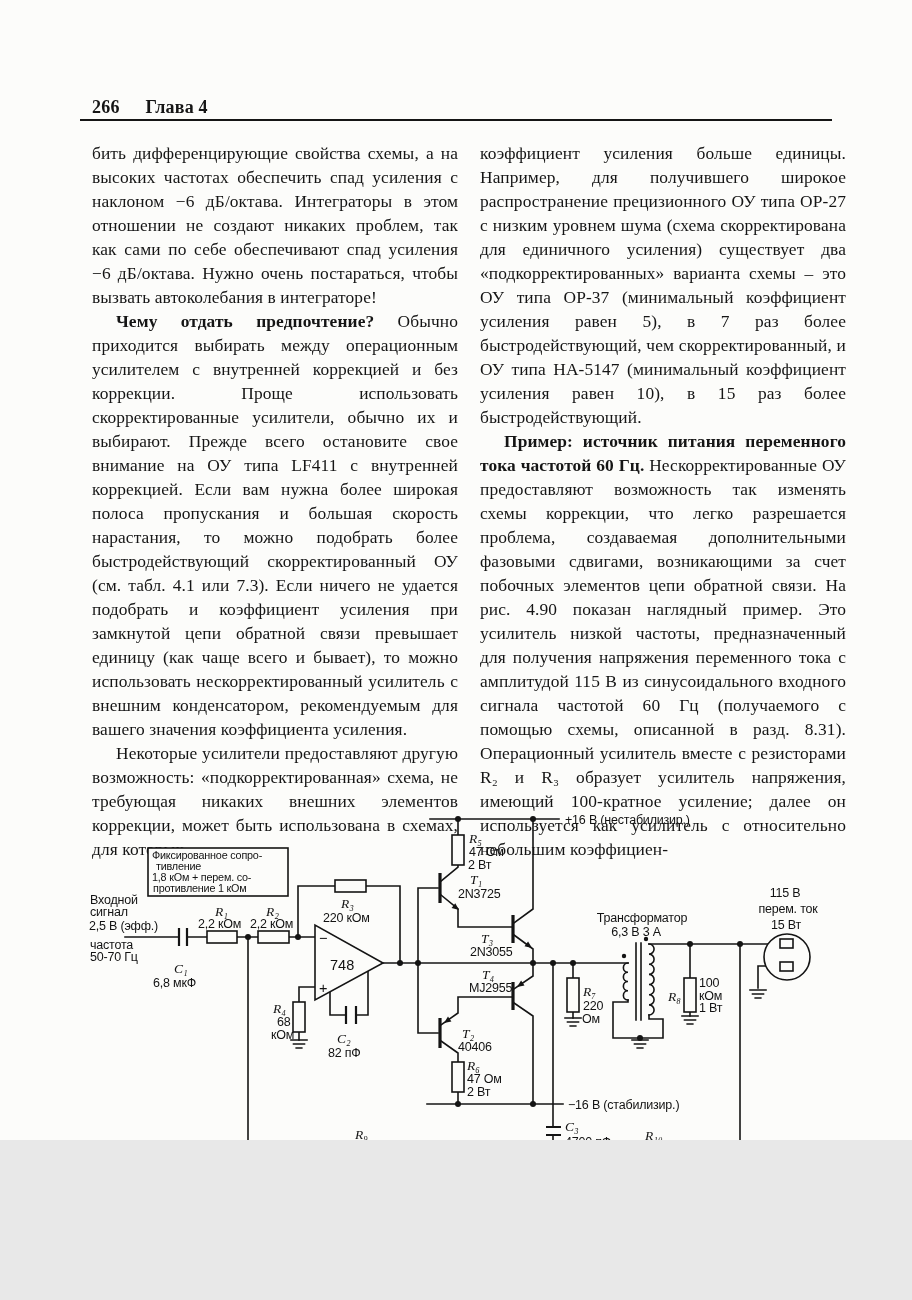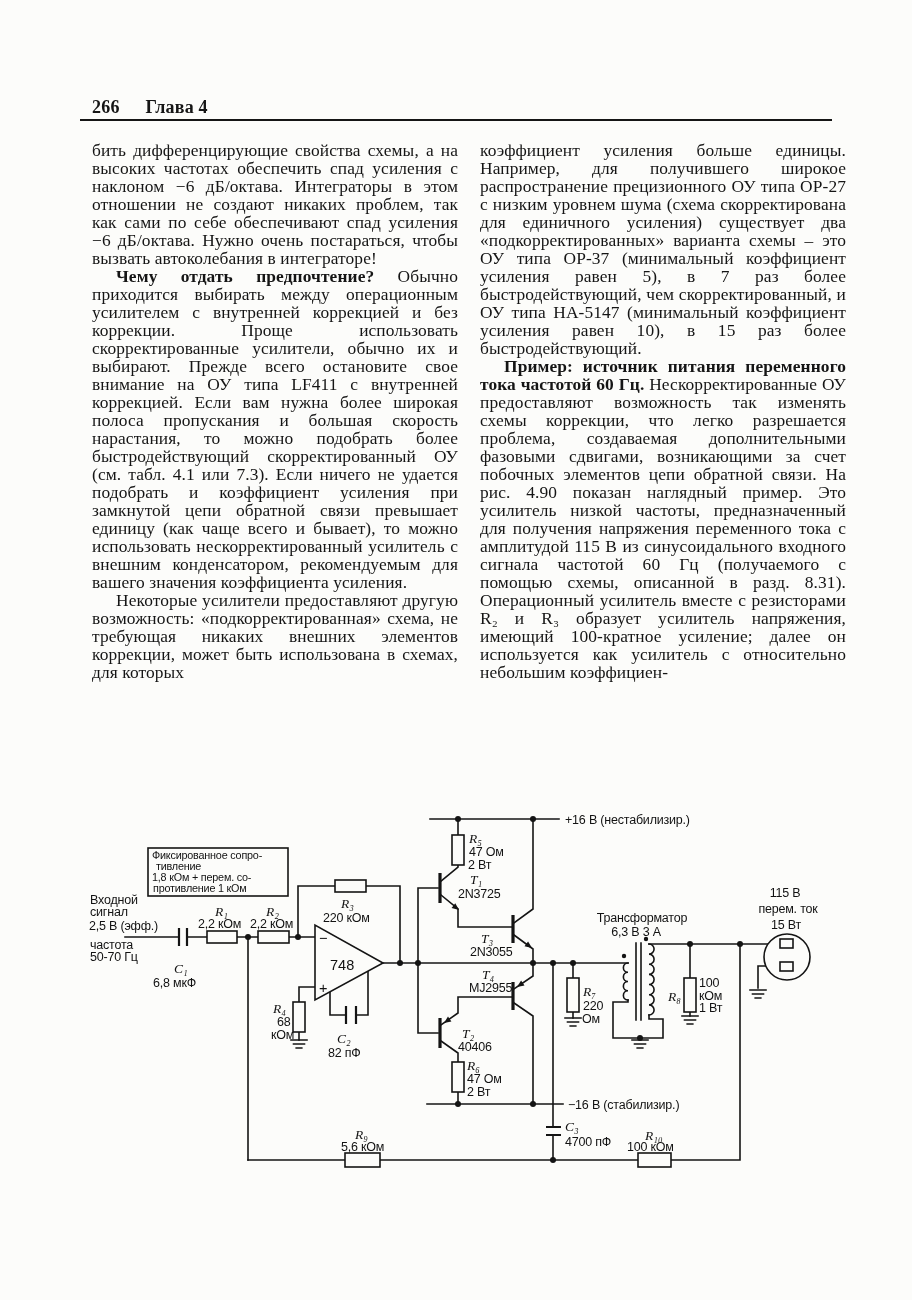--- a/index.html
+++ b/index.html
@@ -1,22 +1,22 @@
 <!DOCTYPE html>
 <html><head>
 <meta charset="utf-8">
 <style>
   html,body{margin:0;padding:0;background:#e8e8e8;}
-  #page{position:relative;width:912px;height:1300px;background:#fcfcfa;overflow:hidden;
+  #page{position:relative;width:912px;height:1140px;background:#fcfcfa;overflow:hidden;
         font-family:"Liberation Serif","DejaVu Serif",serif;color:#151515;}
   .hdr{position:absolute;top:97px;left:92px;font-size:18px;font-weight:bold;letter-spacing:.2px;}
   .hdr .chap{margin-left:26px;}
   .rule{position:absolute;top:119px;left:80px;width:752px;height:2.4px;background:#151515;}
   .col{position:absolute;top:141px;width:366px;text-align:justify;
-       font-size:17.4px;line-height:18px;letter-spacing:.1px;}
+       font-size:17.4px;line-height:24px;letter-spacing:.1px;}
   .col-left{left:92px;}
   .col-right{left:480px;}
   .col p{margin:0;text-indent:24px;}
   .col p.cont{text-indent:0;}
   .caption{position:absolute;left:93px;top:1176px;font-size:15.5px;letter-spacing:.3px;word-spacing:2px;}
   svg{position:absolute;left:85px;top:810px;}
   svg *{vector-effect:none;}
   .w{stroke:#141414;stroke-width:1.6;fill:none;stroke-linecap:square;}
   .w2{stroke:#141414;stroke-width:2.2;fill:none;stroke-linecap:butt;}
   .bar{stroke:#141414;stroke-width:3.2;fill:none;stroke-linecap:butt;}

